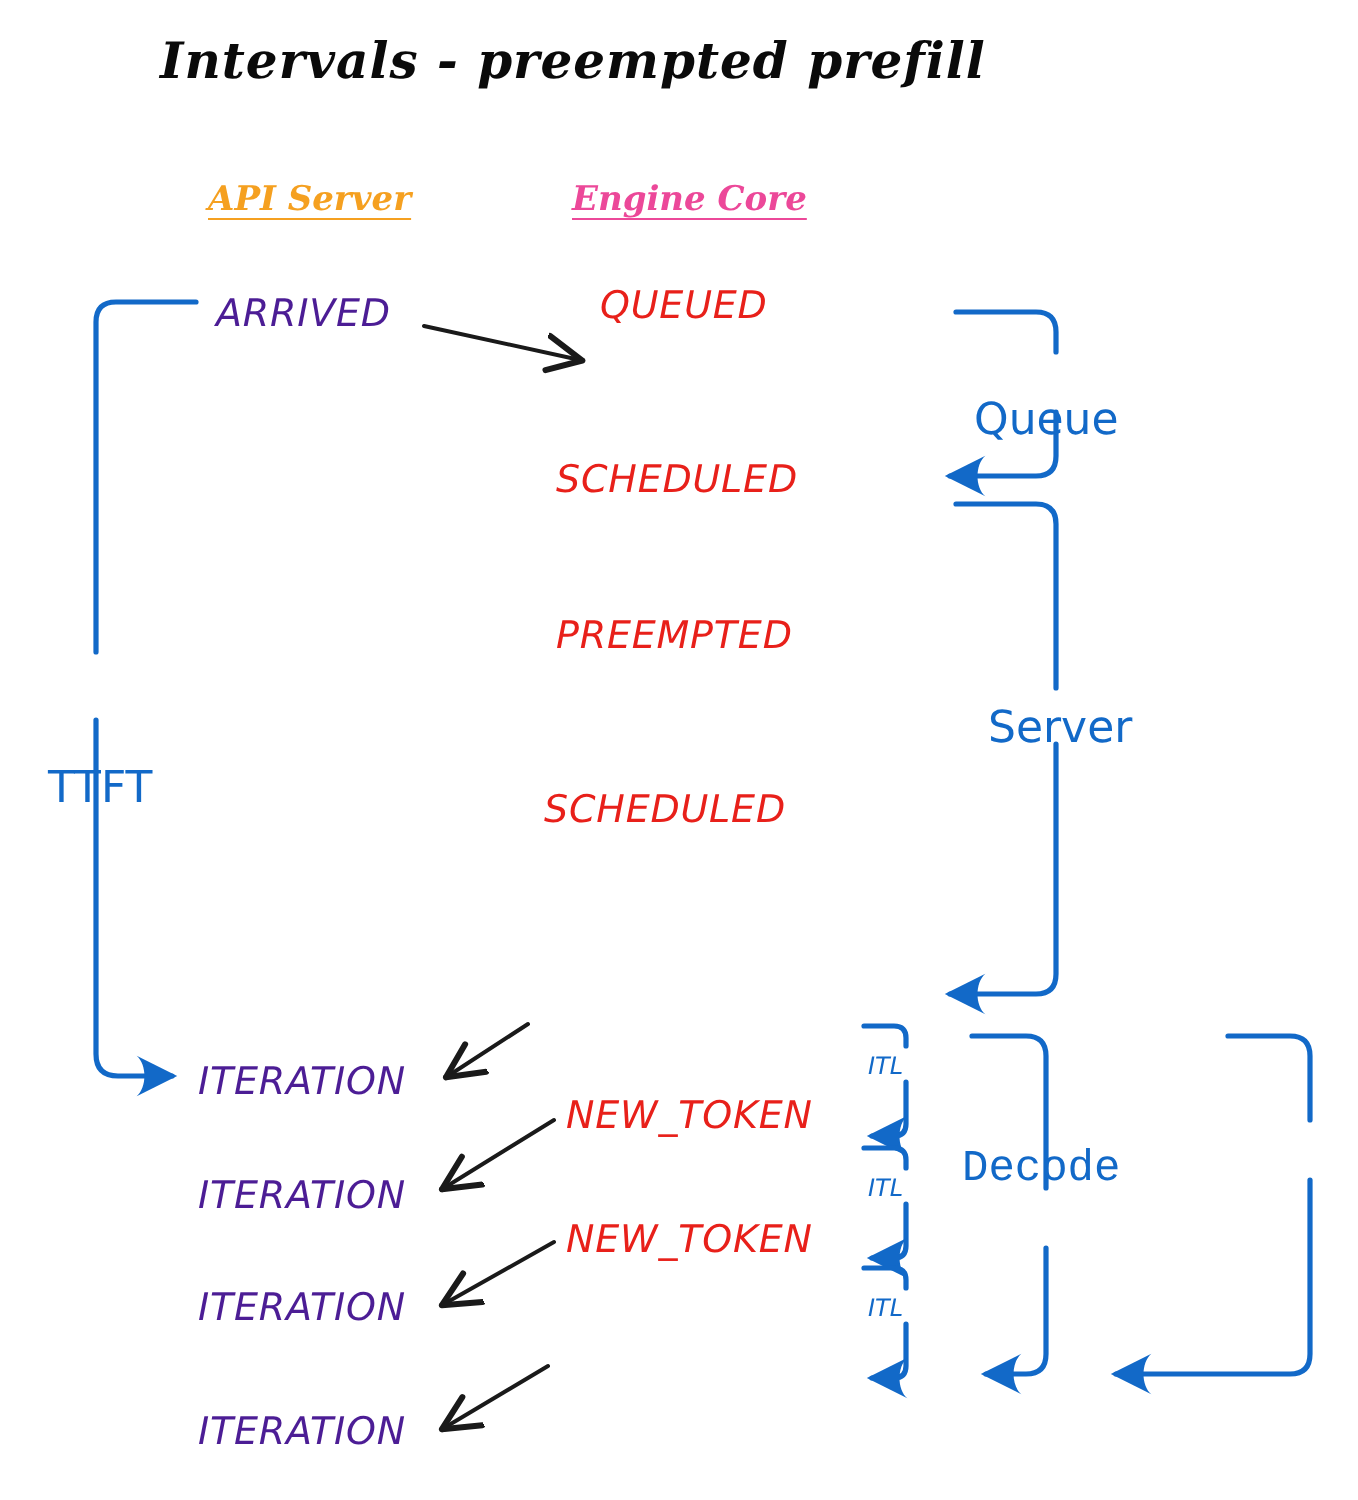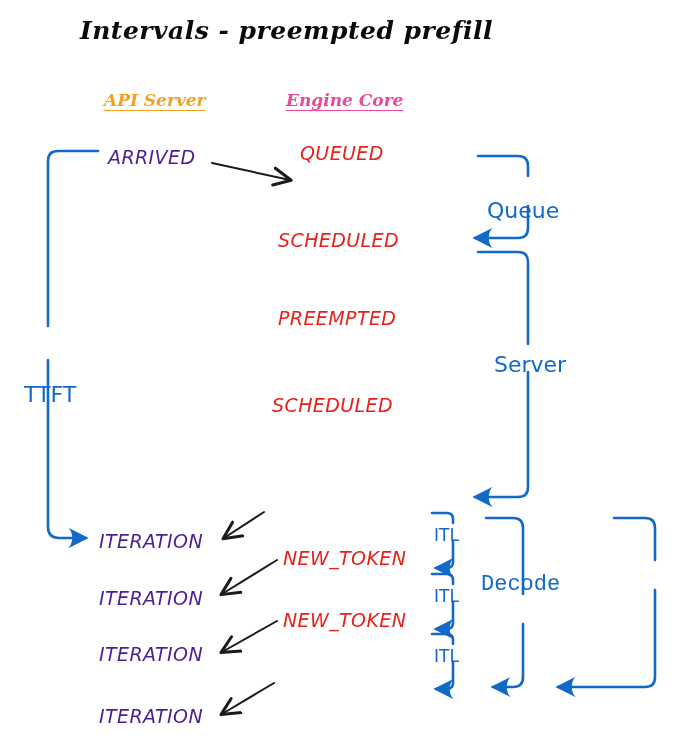--- a/index.html
+++ b/index.html
@@ -30,21 +30,21 @@
     font-style:italic;font-weight:400;font-size:19px;
     letter-spacing:.4px;
   }
   .state.red{color:#e8201a;}
   .state.orange{color:#4c1d95;}
 
   .bluelabel{
     font-family:"DejaVu Sans","Liberation Sans",sans-serif;
     font-size:22px;color:#1269c8;font-weight:400;
   }
-  .bluelabel.small{font-size:17px;}
+  .bluelabel.small{font-size:12px;font-style:italic;}
 </style>
 </head>
 <body>
 
 <div id="stage">
 
   <svg class="layer" viewBox="0 0 679 750">
     <defs>
       <marker id="bluehead" markerWidth="9" markerHeight="9" refX="7.4" refY="4.5" orient="auto" markerUnits="strokeWidth">
         <path d="M8.4,4.5 L0.6,0.6 C2.6,2.3 2.6,6.7 0.6,8.4 Z" fill="#1269c8"></path>

